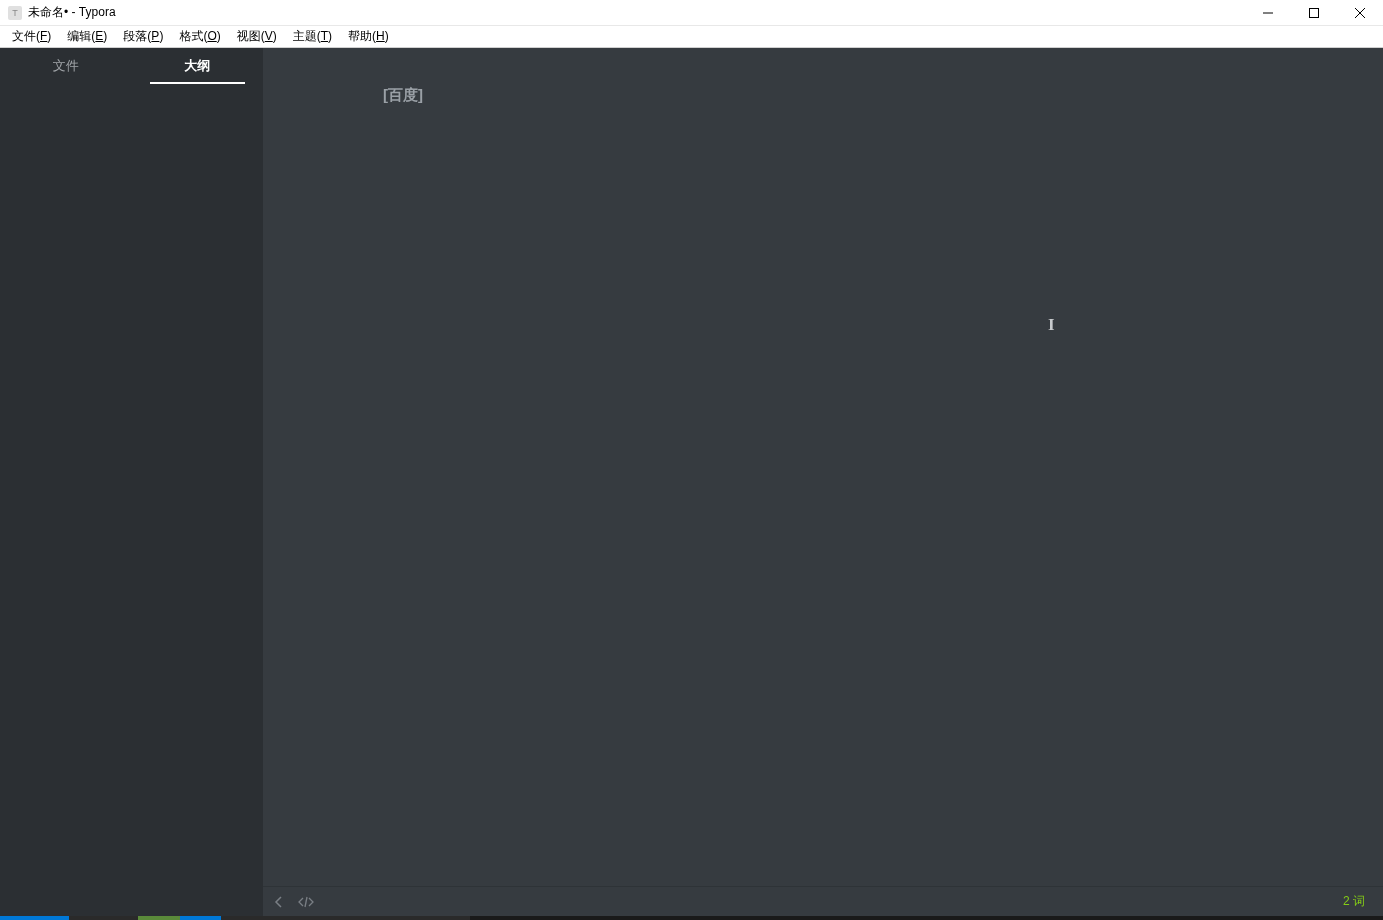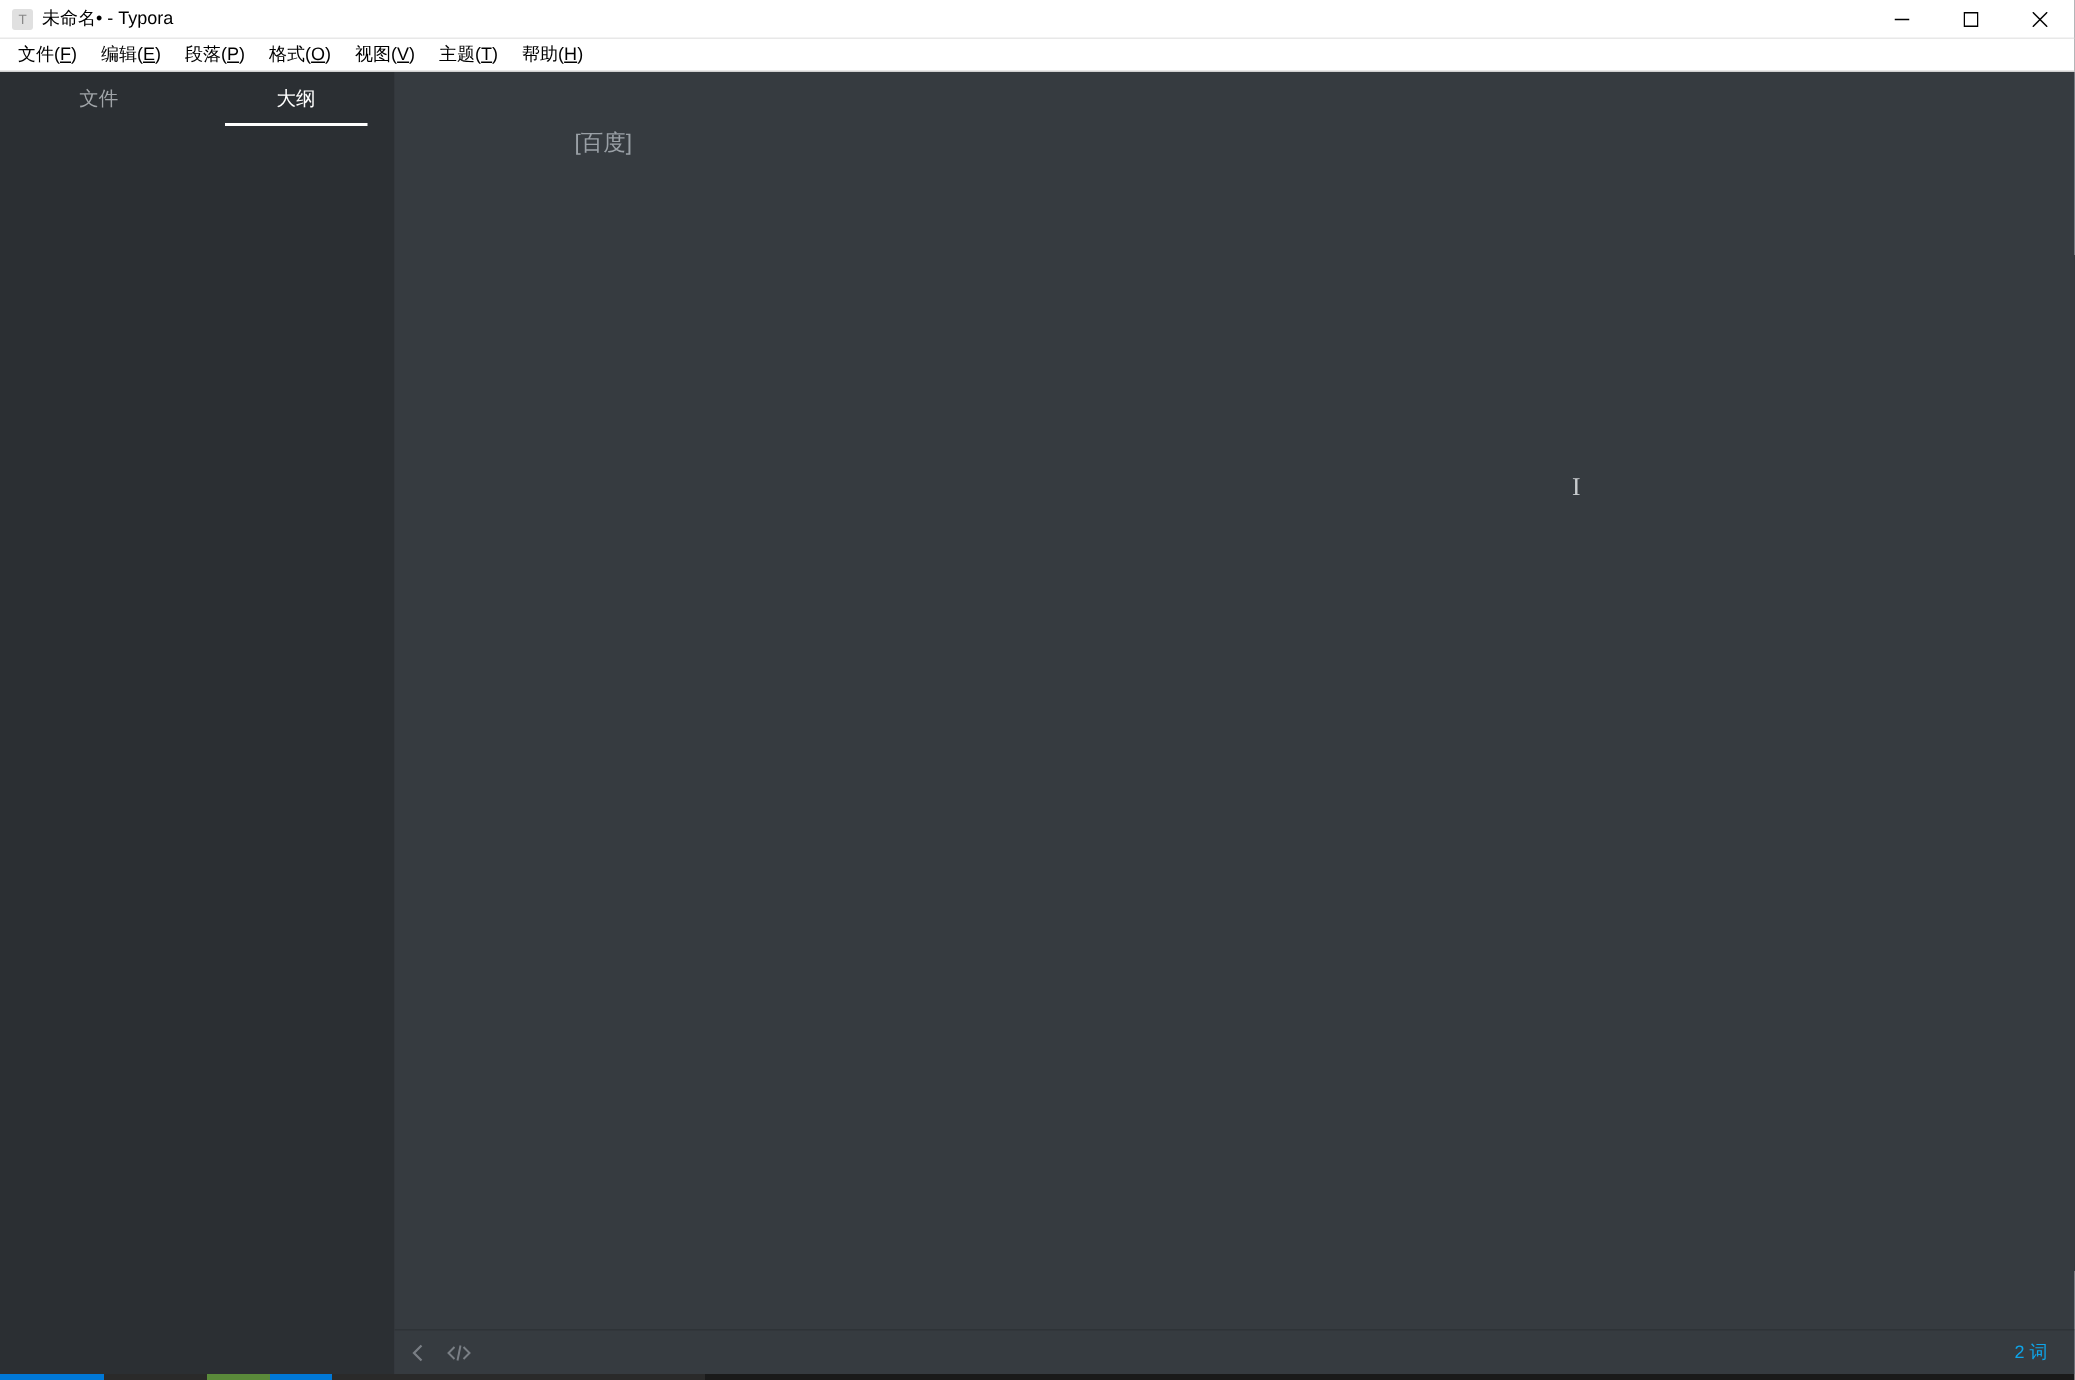--- a/index.html
+++ b/index.html
@@ -103,20 +103,21 @@
       display: flex;
       align-items: center;
       justify-content: center;
       font-size: 13px;
       color: #a0a4a8;
       cursor: pointer;
       position: relative;
     }
     .sidebar-tab.active {
       color: #ffffff;
+      font-weight: bold;
     }
     .sidebar-tab.active::after {
       content: "";
       position: absolute;
       bottom: 0;
       left: 18px;
       right: 18px;
       height: 2px;
       background: #ffffff;
     }
@@ -128,20 +129,21 @@
       flex: 1;
       position: relative;
       background: #363b40;
       display: flex;
       flex-direction: column;
     }
     .editor-content {
       flex: 1;
       padding: 38px 60px 0 120px;
       position: relative;
+      font-weight: bold;
     }
     .content-text {
       font-size: 15px;
       color: #9aa0a6;
     }
     .text-cursor {
       position: absolute;
       left: 785px;
       top: 268px;
       width: 1px;
@@ -169,21 +171,21 @@
     .status-icon {
       color: #7a7f85;
       display: flex;
       align-items: center;
       justify-content: center;
       cursor: pointer;
       font-size: 14px;
     }
     .statusbar-right {
       font-size: 12px;
-      color: #0ea5e9;
+      color: #84cc16;
     }
     
     .taskbar-sliver {
       height: 4px;
       background: linear-gradient(to right, 
         #0078d7 0%, #0078d7 5%, 
         #2a2a2a 5%, #2a2a2a 10%,
         #5a8a3a 10%, #5a8a3a 13%,
         #0078d7 13%, #0078d7 16%,
         #2a2a2a 16%, #2a2a2a 34%,

